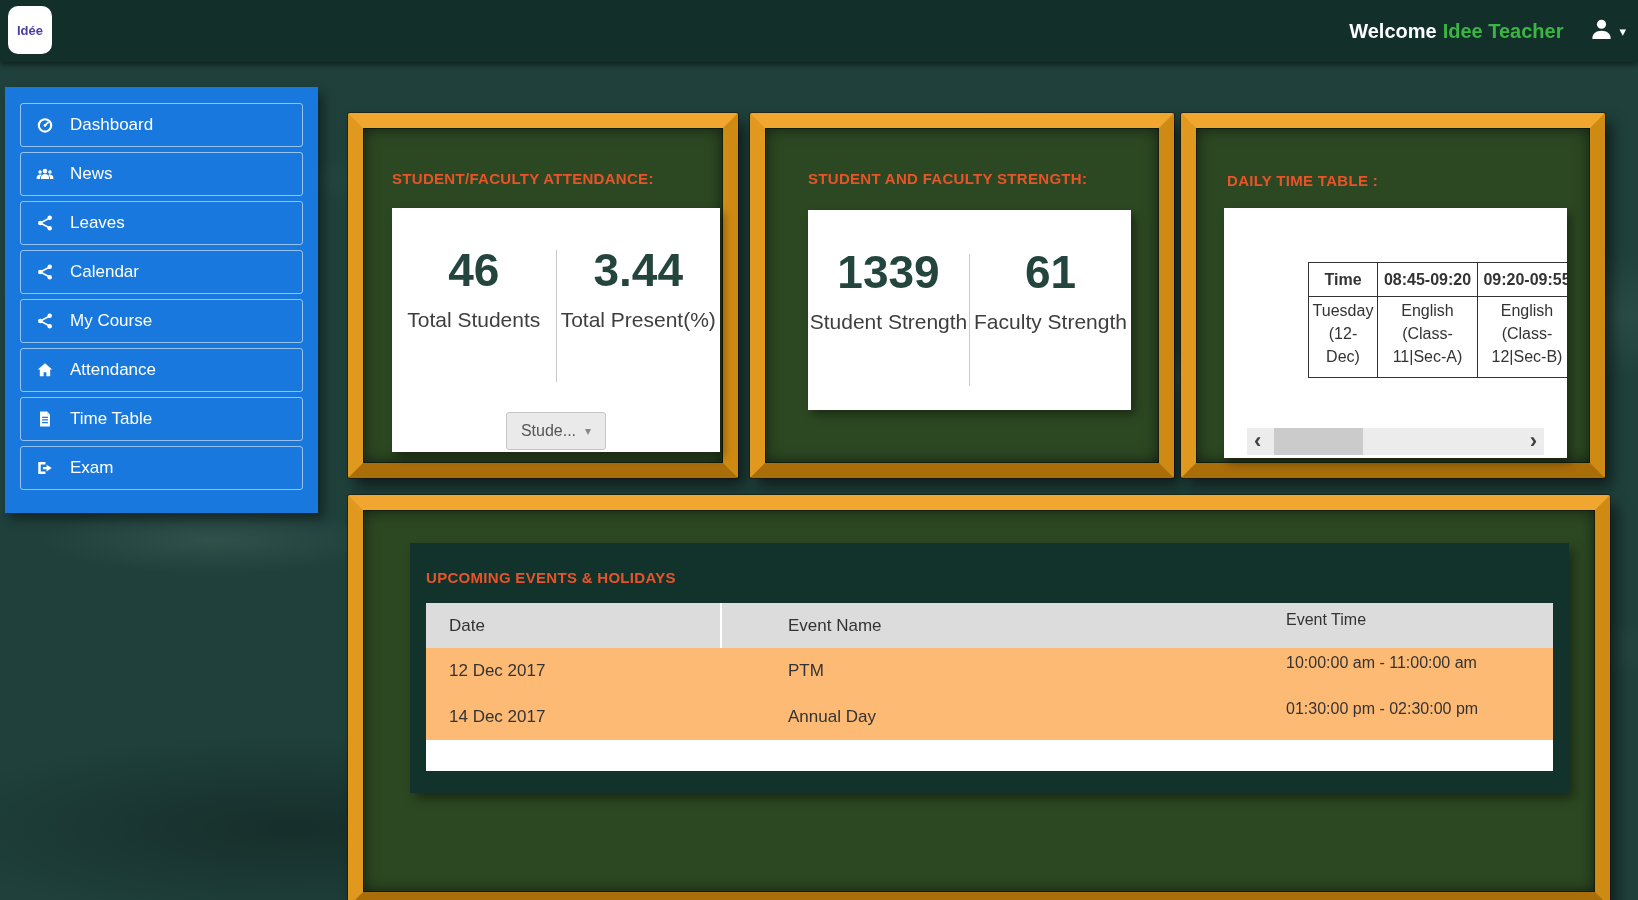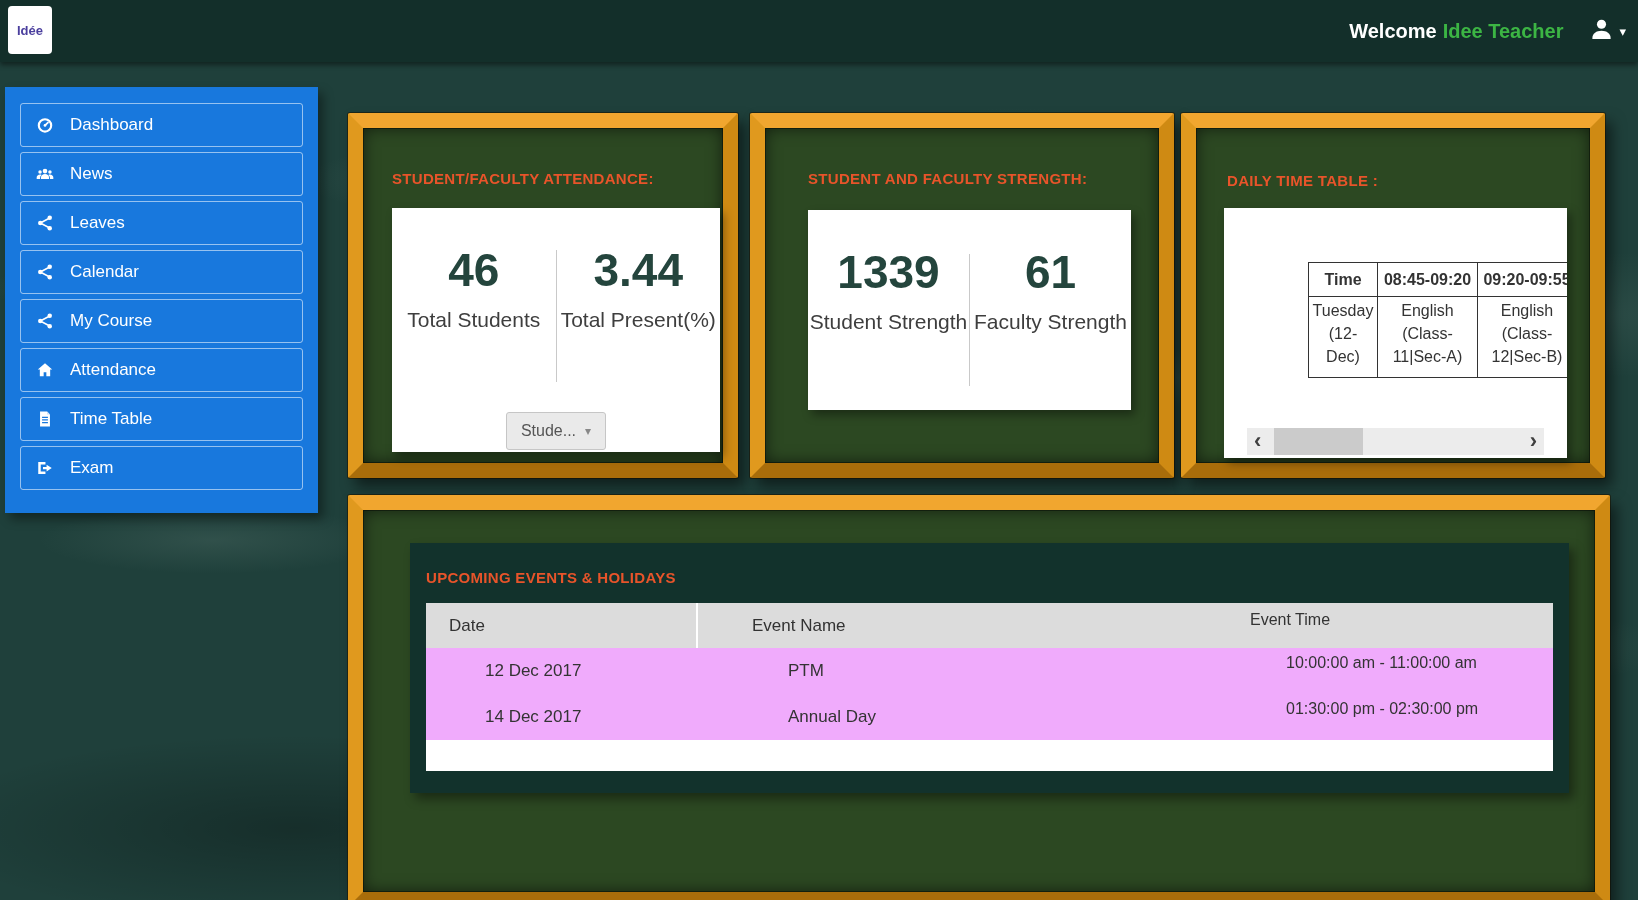--- a/index.html
+++ b/index.html
@@ -15,21 +15,21 @@
       radial-gradient(210px 42px at 72% 42%, rgba(167,190,180,.08), transparent 70%),
       radial-gradient(280px 58px at 90% 72%, rgba(167,190,180,.10), transparent 70%),
       radial-gradient(250px 52px at 62% 16%, rgba(167,190,180,.07), transparent 70%),
       radial-gradient(420px 90px at 97% 35%, rgba(167,190,180,.09), transparent 70%),
       radial-gradient(520px 130px at 18% 92%, rgba(0,0,0,.28), transparent 72%);
   }
 
   
   .topbar{position:absolute;left:0;top:0;width:100%;height:62px;background:#132f2a;
     box-shadow:0 3px 5px rgba(0,0,0,.45);z-index:20;}
-  .logo{position:absolute;left:8px;top:6px;width:44px;height:48px;background:#fff;border-radius:4px;
+  .logo{position:absolute;left:8px;top:6px;width:44px;height:48px;background:#fff;border-radius:10px;
     display:flex;align-items:center;justify-content:center;font-size:13px;font-weight:bold;color:#4b3f9e;cursor:pointer;}
   .user-area{position:absolute;right:12px;top:0;height:62px;display:flex;align-items:center;gap:25px;}
   .welcome{font-size:20px;font-weight:800;color:#fff;white-space:nowrap;}
   .welcome .uname{color:#3cb544;margin-left:6px;}
   .user-btn{display:flex;align-items:center;gap:4px;cursor:pointer;}
   .user-btn svg{width:27px;height:27px;}
   .caret{color:#fff;font-size:13px;line-height:1;}
 
   
   .sidebar{position:absolute;left:5px;top:87px;width:313px;height:426px;background:#1878dd;
@@ -81,23 +81,23 @@
   .tt-thumb{position:absolute;left:9%;width:30%;top:0;height:100%;background:#cbcbcb;cursor:grab;}
   .tt-arrow{position:absolute;top:0;height:27px;line-height:26px;font-size:22px;font-weight:bold;color:#3f3f3f;cursor:pointer;}
   .tt-arrow.left{left:7px;} .tt-arrow.right{right:7px;}
 
   
   .events-card{position:absolute;left:47px;right:26px;top:33px;height:250px;background:#12322c;
     box-shadow:5px 6px 10px rgba(0,0,0,.4);}
   .events-card .p-title{left:16px;top:26px;}
   .ev-table{position:absolute;left:16px;right:16px;top:60px;background:#fff;padding-bottom:31px;}
   .ev-header{display:flex;height:45px;background:#dcdcdc;color:#333;font-size:17px;}
-  .ev-row{display:flex;height:46px;background:#f0abfc;color:#333;font-size:17px;padding-left:36px;}
-  .ev-c1{box-sizing:border-box;width:272px;padding-left:23px;display:flex;align-items:center;}
-  .ev-c2{box-sizing:border-box;width:550px;padding-left:54px;display:flex;align-items:center;}
+  .ev-row{display:flex;height:46px;background:#fdba74;color:#333;font-size:17px;}
+  .ev-c1{box-sizing:border-box;width:296px;padding-left:23px;display:flex;align-items:center;}
+  .ev-c2{box-sizing:border-box;width:550px;padding-left:54px;display:flex;align-items:center;margin-left:12px;}
   .ev-c3{box-sizing:border-box;flex:1;padding-left:2px;padding-top:8px;font-size:16px;}
   .ev-header .ev-c1{border-right:2px solid #fff;}
   .ev-row .ev-c3{padding-top:6px;}
 </style>
 </head>
 <body>
 
 <div class="app">
 
   <div class="topbar">

